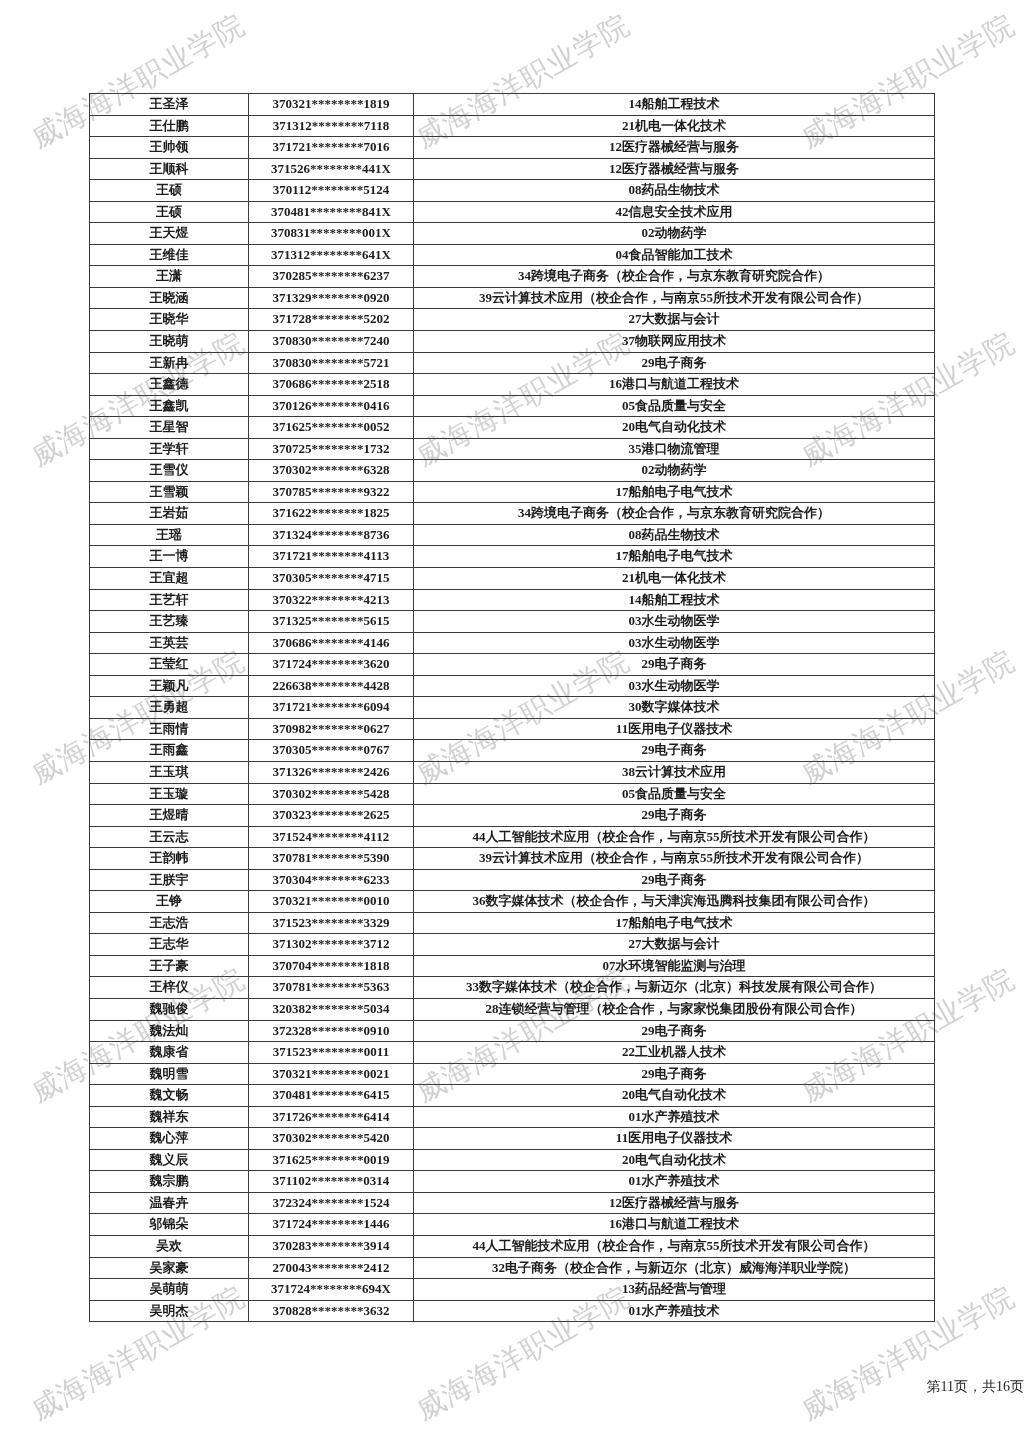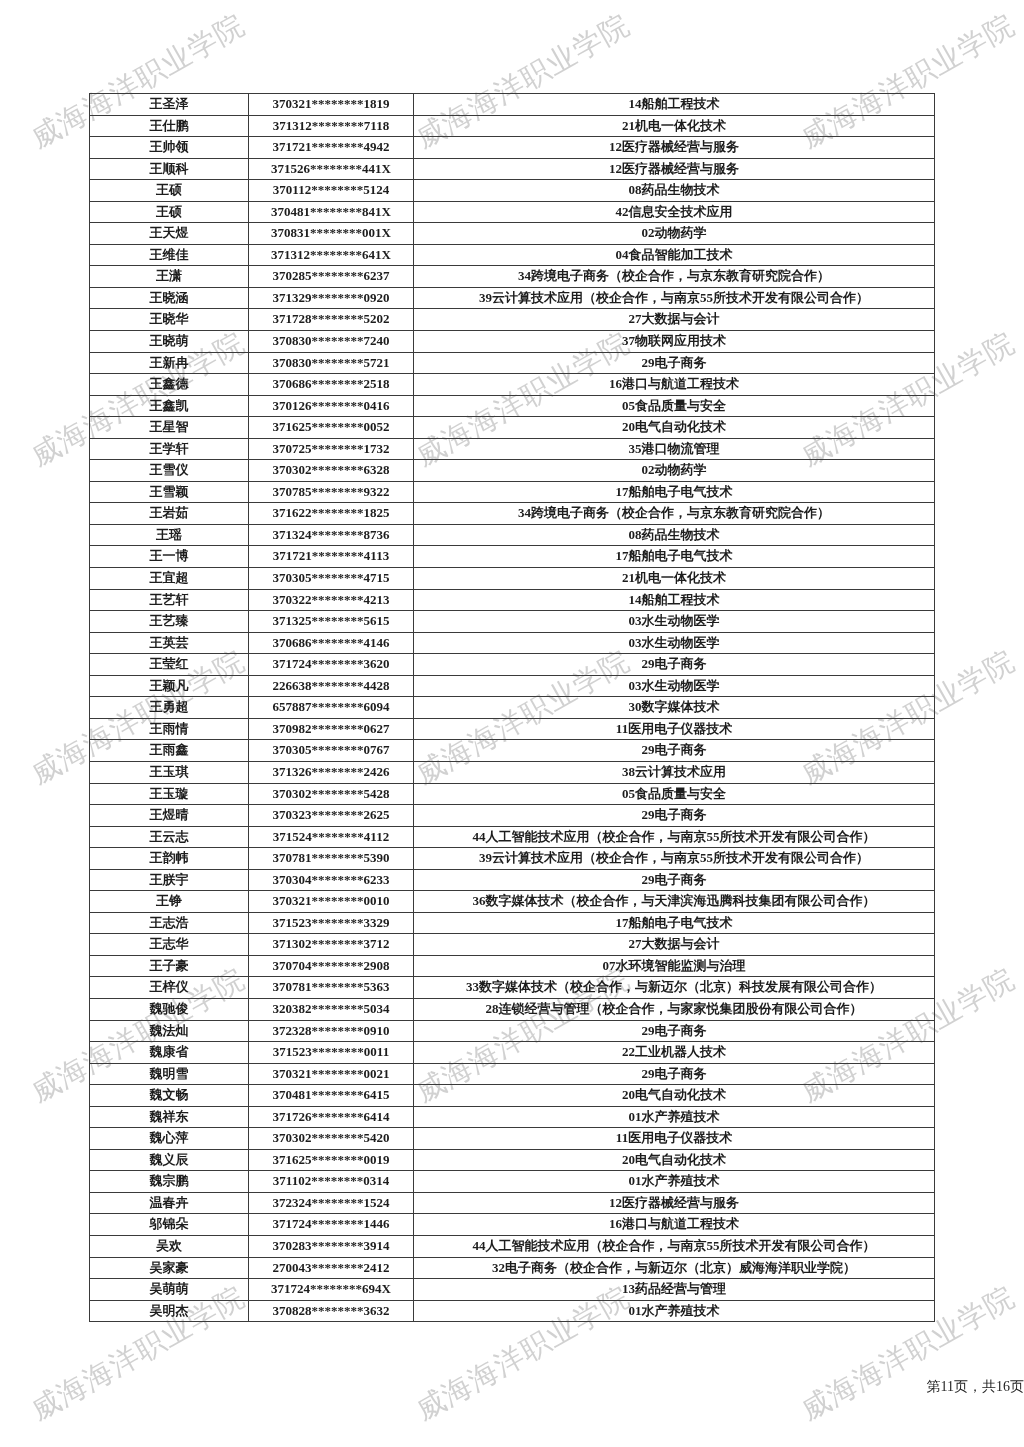--- a/index.html
+++ b/index.html
@@ -89,21 +89,21 @@
           <td>370321********1819</td>
           <td>14船舶工程技术</td>
         </tr>
         <tr>
           <td>王仕鹏</td>
           <td>371312********7118</td>
           <td>21机电一体化技术</td>
         </tr>
         <tr>
           <td>王帅领</td>
-          <td>371721********4942</td>
+          <td>371721********7016</td>
           <td>12医疗器械经营与服务</td>
         </tr>
         <tr>
           <td>王顺科</td>
           <td>371526********441X</td>
           <td>12医疗器械经营与服务</td>
         </tr>
         <tr>
           <td>王硕</td>
           <td>370112********5124</td>
@@ -219,21 +219,21 @@
           <td>371724********3620</td>
           <td>29电子商务</td>
         </tr>
         <tr>
           <td>王颖凡</td>
           <td>226638********4428</td>
           <td>03水生动物医学</td>
         </tr>
         <tr>
           <td>王勇超</td>
-          <td>657887********6094</td>
+          <td>371721********6094</td>
           <td>30数字媒体技术</td>
         </tr>
         <tr>
           <td>王雨情</td>
           <td>370982********0627</td>
           <td>11医用电子仪器技术</td>
         </tr>
         <tr>
           <td>王雨鑫</td>
           <td>370305********0767</td>
@@ -279,21 +279,21 @@
           <td>371523********3329</td>
           <td>17船舶电子电气技术</td>
         </tr>
         <tr>
           <td>王志华</td>
           <td>371302********3712</td>
           <td>27大数据与会计</td>
         </tr>
         <tr>
           <td>王子豪</td>
-          <td>370704********2908</td>
+          <td>370704********1818</td>
           <td>07水环境智能监测与治理</td>
         </tr>
         <tr>
           <td>王梓仪</td>
           <td>370781********5363</td>
           <td>33数字媒体技术（校企合作，与新迈尔（北京）科技发展有限公司合作）</td>
         </tr>
         <tr>
           <td>魏驰俊</td>
           <td>320382********5034</td>

